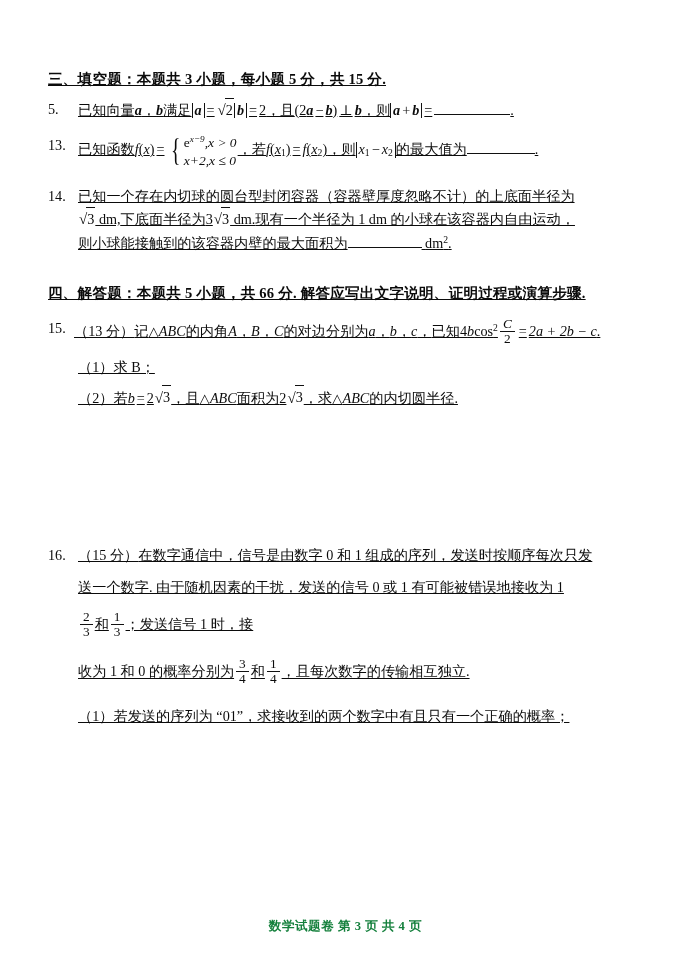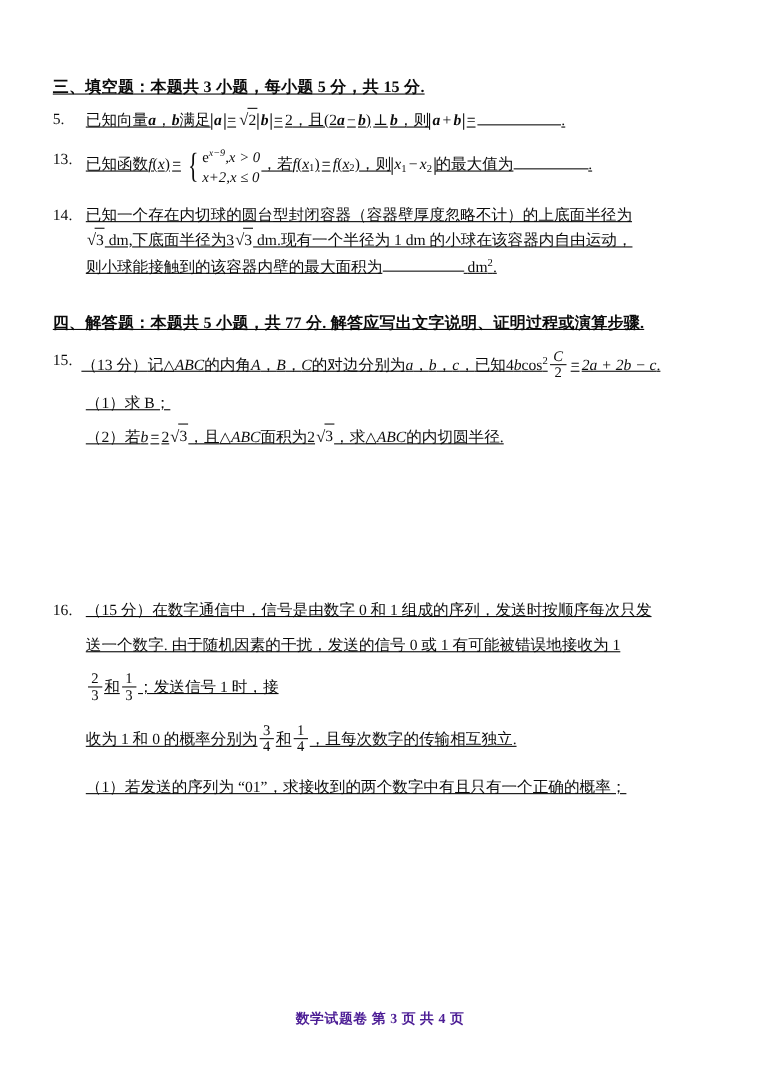--- a/index.html
+++ b/index.html
@@ -158,21 +158,21 @@
 
   
   .footer {
     position: absolute;
     left: 0;
     top: 918px;
     width: 691px;
     text-align: center;
     font-size: 12.6px;
     font-weight: bold;
-    color: #4c1d95;
+    color: #15803d;
     letter-spacing: 0.5px;
   }
 
   .gap-lg { height: 126px; }
 </style>
 </head>
 <body>
 
 <div class="page">
   <div class="content">
@@ -201,21 +201,21 @@
 
     <div class="prob" style="margin-top:16px;">
       <span class="num">14.</span>
       <div class="body">
         <span class="line cn">已知一个存在内切球的圆台型封闭容器（容器壁厚度忽略不计）的上底面半径为</span>
         <span class="line"><span class="sqrt"><span class="rad">√</span><span class="rand mn">3</span></span><span class="mn"> dm,</span><span class="cn">下底面半径为</span><span class="mn">3</span><span class="sqrt"><span class="rad">√</span><span class="rand mn">3</span></span><span class="mn"> dm.</span><span class="cn">现有一个半径为 1 dm 的小球在该容器内自由运动，</span></span>
         <span class="line"><span class="cn">则小球能接触到的该容器内壁的最大面积为</span><span class="blank w3"></span>&nbsp;<span class="mn">dm</span><sup class="mn">2</sup><span class="mn">.</span></span>
       </div>
     </div>
 
-    <div class="sec-head" style="margin-top:30px;">四、解答题：本题共 5 小题，共 77 分. 解答应写出文字说明、证明过程或演算步骤.</div>
+    <div class="sec-head" style="margin-top:30px;">四、解答题：本题共 5 小题，共 66 分. 解答应写出文字说明、证明过程或演算步骤.</div>
 
     <div class="prob" style="margin-top:14px;">
       <span class="num">15.</span>
       <div class="body" style="padding-left:26px;">
         <span class="line"><span class="cn">（13 分）</span><span class="cn">记</span><span class="tri">△</span><span class="mi">ABC</span><span class="cn">的内角</span><span class="mi">A</span><span class="cn">，</span><span class="mi">B</span><span class="cn">，</span><span class="mi">C</span><span class="cn">的对边分别为</span><span class="mi">a</span><span class="cn">，</span><span class="mi">b</span><span class="cn">，</span><span class="mi">c</span><span class="cn">，</span><span class="cn">已知</span><span class="mn">4</span><span class="mi">b</span><span class="mn">cos</span><sup class="mn">2</sup><span class="frac"><span class="nu mi">C</span><span class="de mn">2</span></span><span class="op mn">=</span><span class="mi">2a + 2b − c</span><span class="mn">.</span></span>
       </div>
       <div style="height:10px;"></div>
       <div class="subitem cn">（1）求 B；</div>
       <div style="height:8px;"></div>
       <div class="subitem"><span class="cn">（2）若</span><span class="mi">b</span><span class="op mn">=</span><span class="mn">2</span><span class="sqrt"><span class="rad">√</span><span class="rand mn">3</span></span><span class="cn">，且</span><span class="tri">△</span><span class="mi">ABC</span><span class="cn">面积为</span><span class="mn">2</span><span class="sqrt"><span class="rad">√</span><span class="rand mn">3</span></span><span class="cn">，求</span><span class="tri">△</span><span class="mi">ABC</span><span class="cn">的内切圆半径.</span></div>

